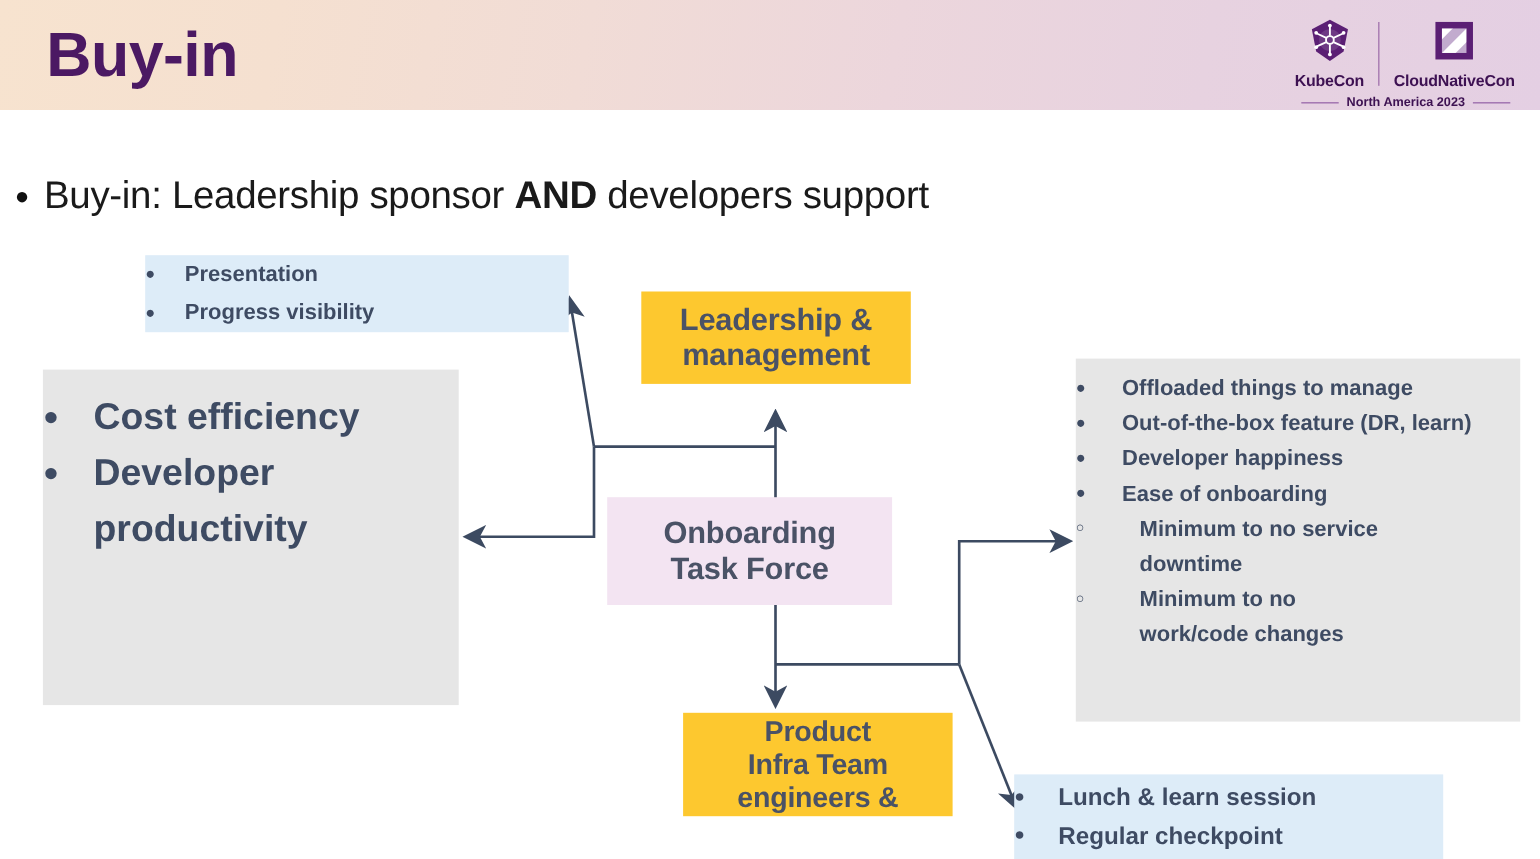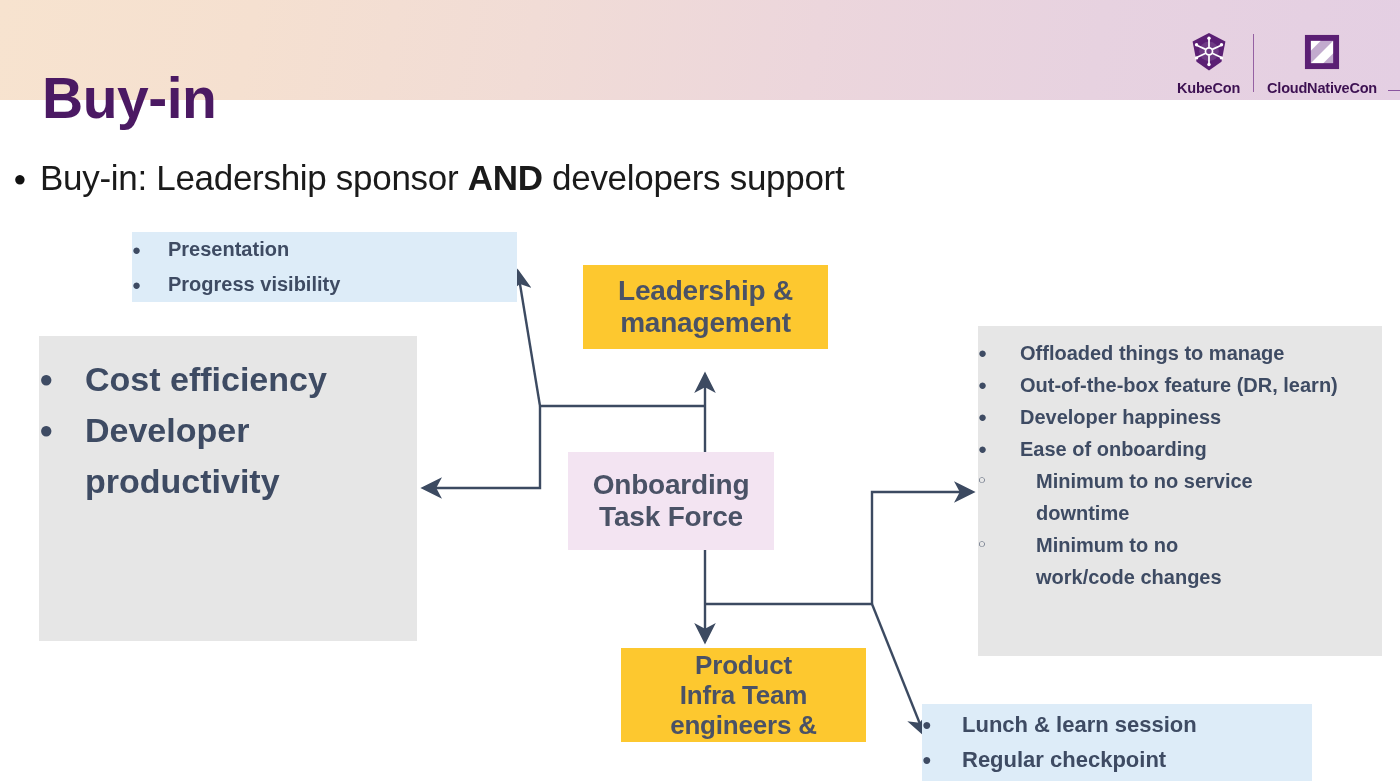--- a/index.html
+++ b/index.html
@@ -29,30 +29,30 @@
         #e4cfe3 100%);
   }
   .slide-title {
     position: absolute;
     left: 42px; top: 16px;
     font-size: 57px;
     font-weight: bold;
     color: #4b1963;
     letter-spacing: -0.5px;
     line-height: 68px;
-    margin-top: 48px;
   }
 
   
   .logo-lockup {
     position: absolute;
-    right: 10px; top: 4px;
+    right: 10px; top: 16px;
     width: 224px; height: 92px;
     display: flex;
-    align-items: flex-end;
+    flex-direction: column;
+    align-items: flex-start;
   }
   .logo-row {
     display: flex;
     align-items: flex-end;
     gap: 0;
     height: 66px;
   }
   .logo-col {
     display: flex;
     flex-direction: column;
@@ -316,21 +316,21 @@
 
 <div class="box box-yellow" style="left:583px; top:265px; width:245px; height:84px;">
   <div class="node-center">
     <div class="node-label" style="font-size:28px;">
       <div>Leadership &amp;</div>
       <div>management</div>
     </div>
   </div>
 </div>
 
-<div class="box box-pink" style="left:568px; top:452px; width:206px; height:98px;">
+<div class="box box-pink" style="left:552px; top:452px; width:259px; height:98px;">
   <div class="node-center">
     <div class="node-label" style="font-size:28px;">
       <div>Onboarding</div>
       <div>Task Force</div>
     </div>
   </div>
 </div>
 
 <div class="box box-yellow" style="left:583px; top:648px; width:245px; height:94px;margin-left:38px;">
   <div class="node-center">

